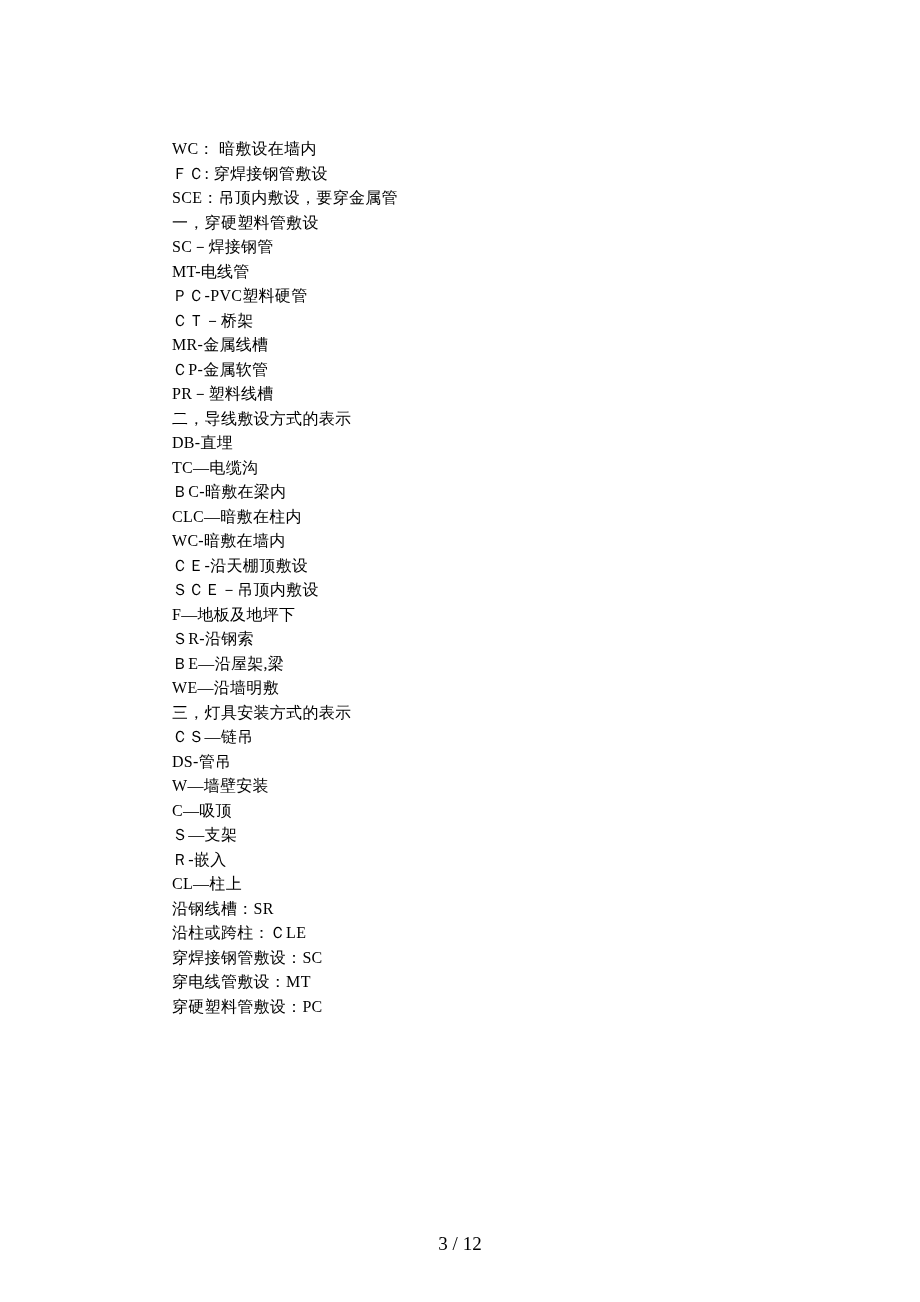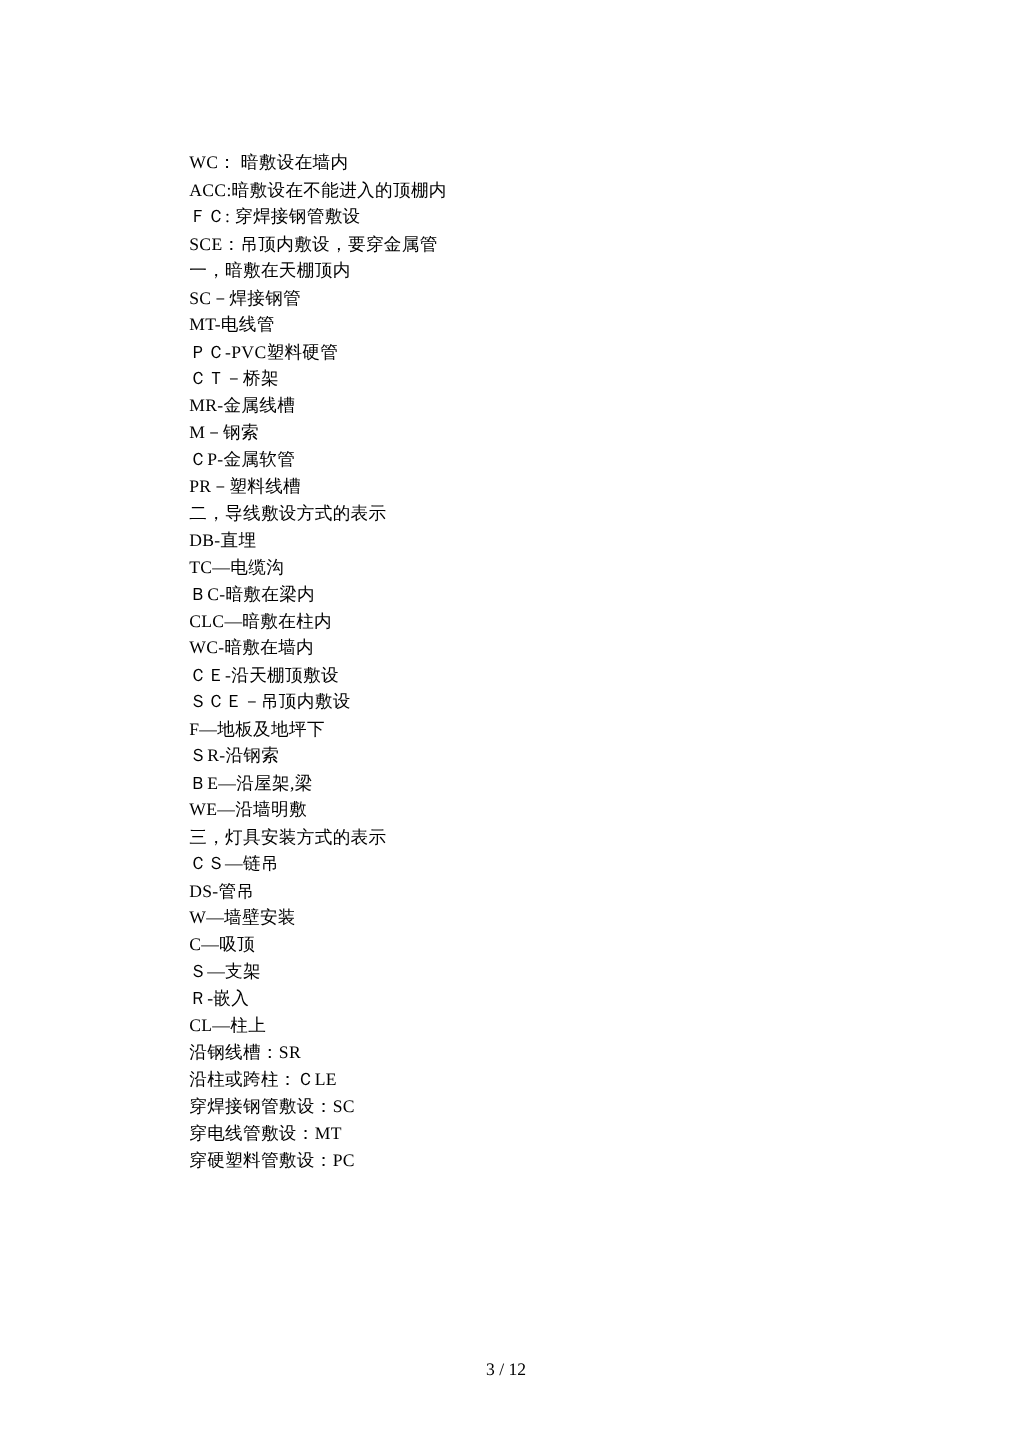--- a/index.html
+++ b/index.html
@@ -27,39 +27,37 @@
       line-height: 24.5px;
       white-space: nowrap;
       letter-spacing: 0.3px;
     }
     .page-number {
       position: absolute;
       bottom: 47px;
       left: 0;
       width: 920px;
       text-align: center;
-      font-size: 16px;
+      font-size: 19px;
       font-family: "Times New Roman", serif;
     }
   </style>
 </head>
 <body>
 
 <div class="content">
   <div class="line">WC： 暗敷设在墙内</div>
-  <div class="line">ACC:暗敷设在不能进入的顶棚内</div>
   <div class="line">ＦＣ: 穿焊接钢管敷设</div>
   <div class="line">SCE：吊顶内敷设，要穿金属管</div>
-  <div class="line">一，暗敷在天棚顶内</div>
+  <div class="line">一，穿硬塑料管敷设</div>
   <div class="line">SC－焊接钢管</div>
   <div class="line">MT-电线管</div>
   <div class="line">ＰＣ-PVC塑料硬管</div>
   <div class="line">ＣＴ－桥架</div>
   <div class="line">MR-金属线槽</div>
-  <div class="line">M－钢索</div>
   <div class="line">ＣP-金属软管</div>
   <div class="line">PR－塑料线槽</div>
   <div class="line">二，导线敷设方式的表示</div>
   <div class="line">DB-直埋</div>
   <div class="line">TC—电缆沟</div>
   <div class="line">ＢC-暗敷在梁内</div>
   <div class="line">CLC—暗敷在柱内</div>
   <div class="line">WC-暗敷在墙内</div>
   <div class="line">ＣＥ-沿天棚顶敷设</div>
   <div class="line">ＳＣＥ－吊顶内敷设</div>

